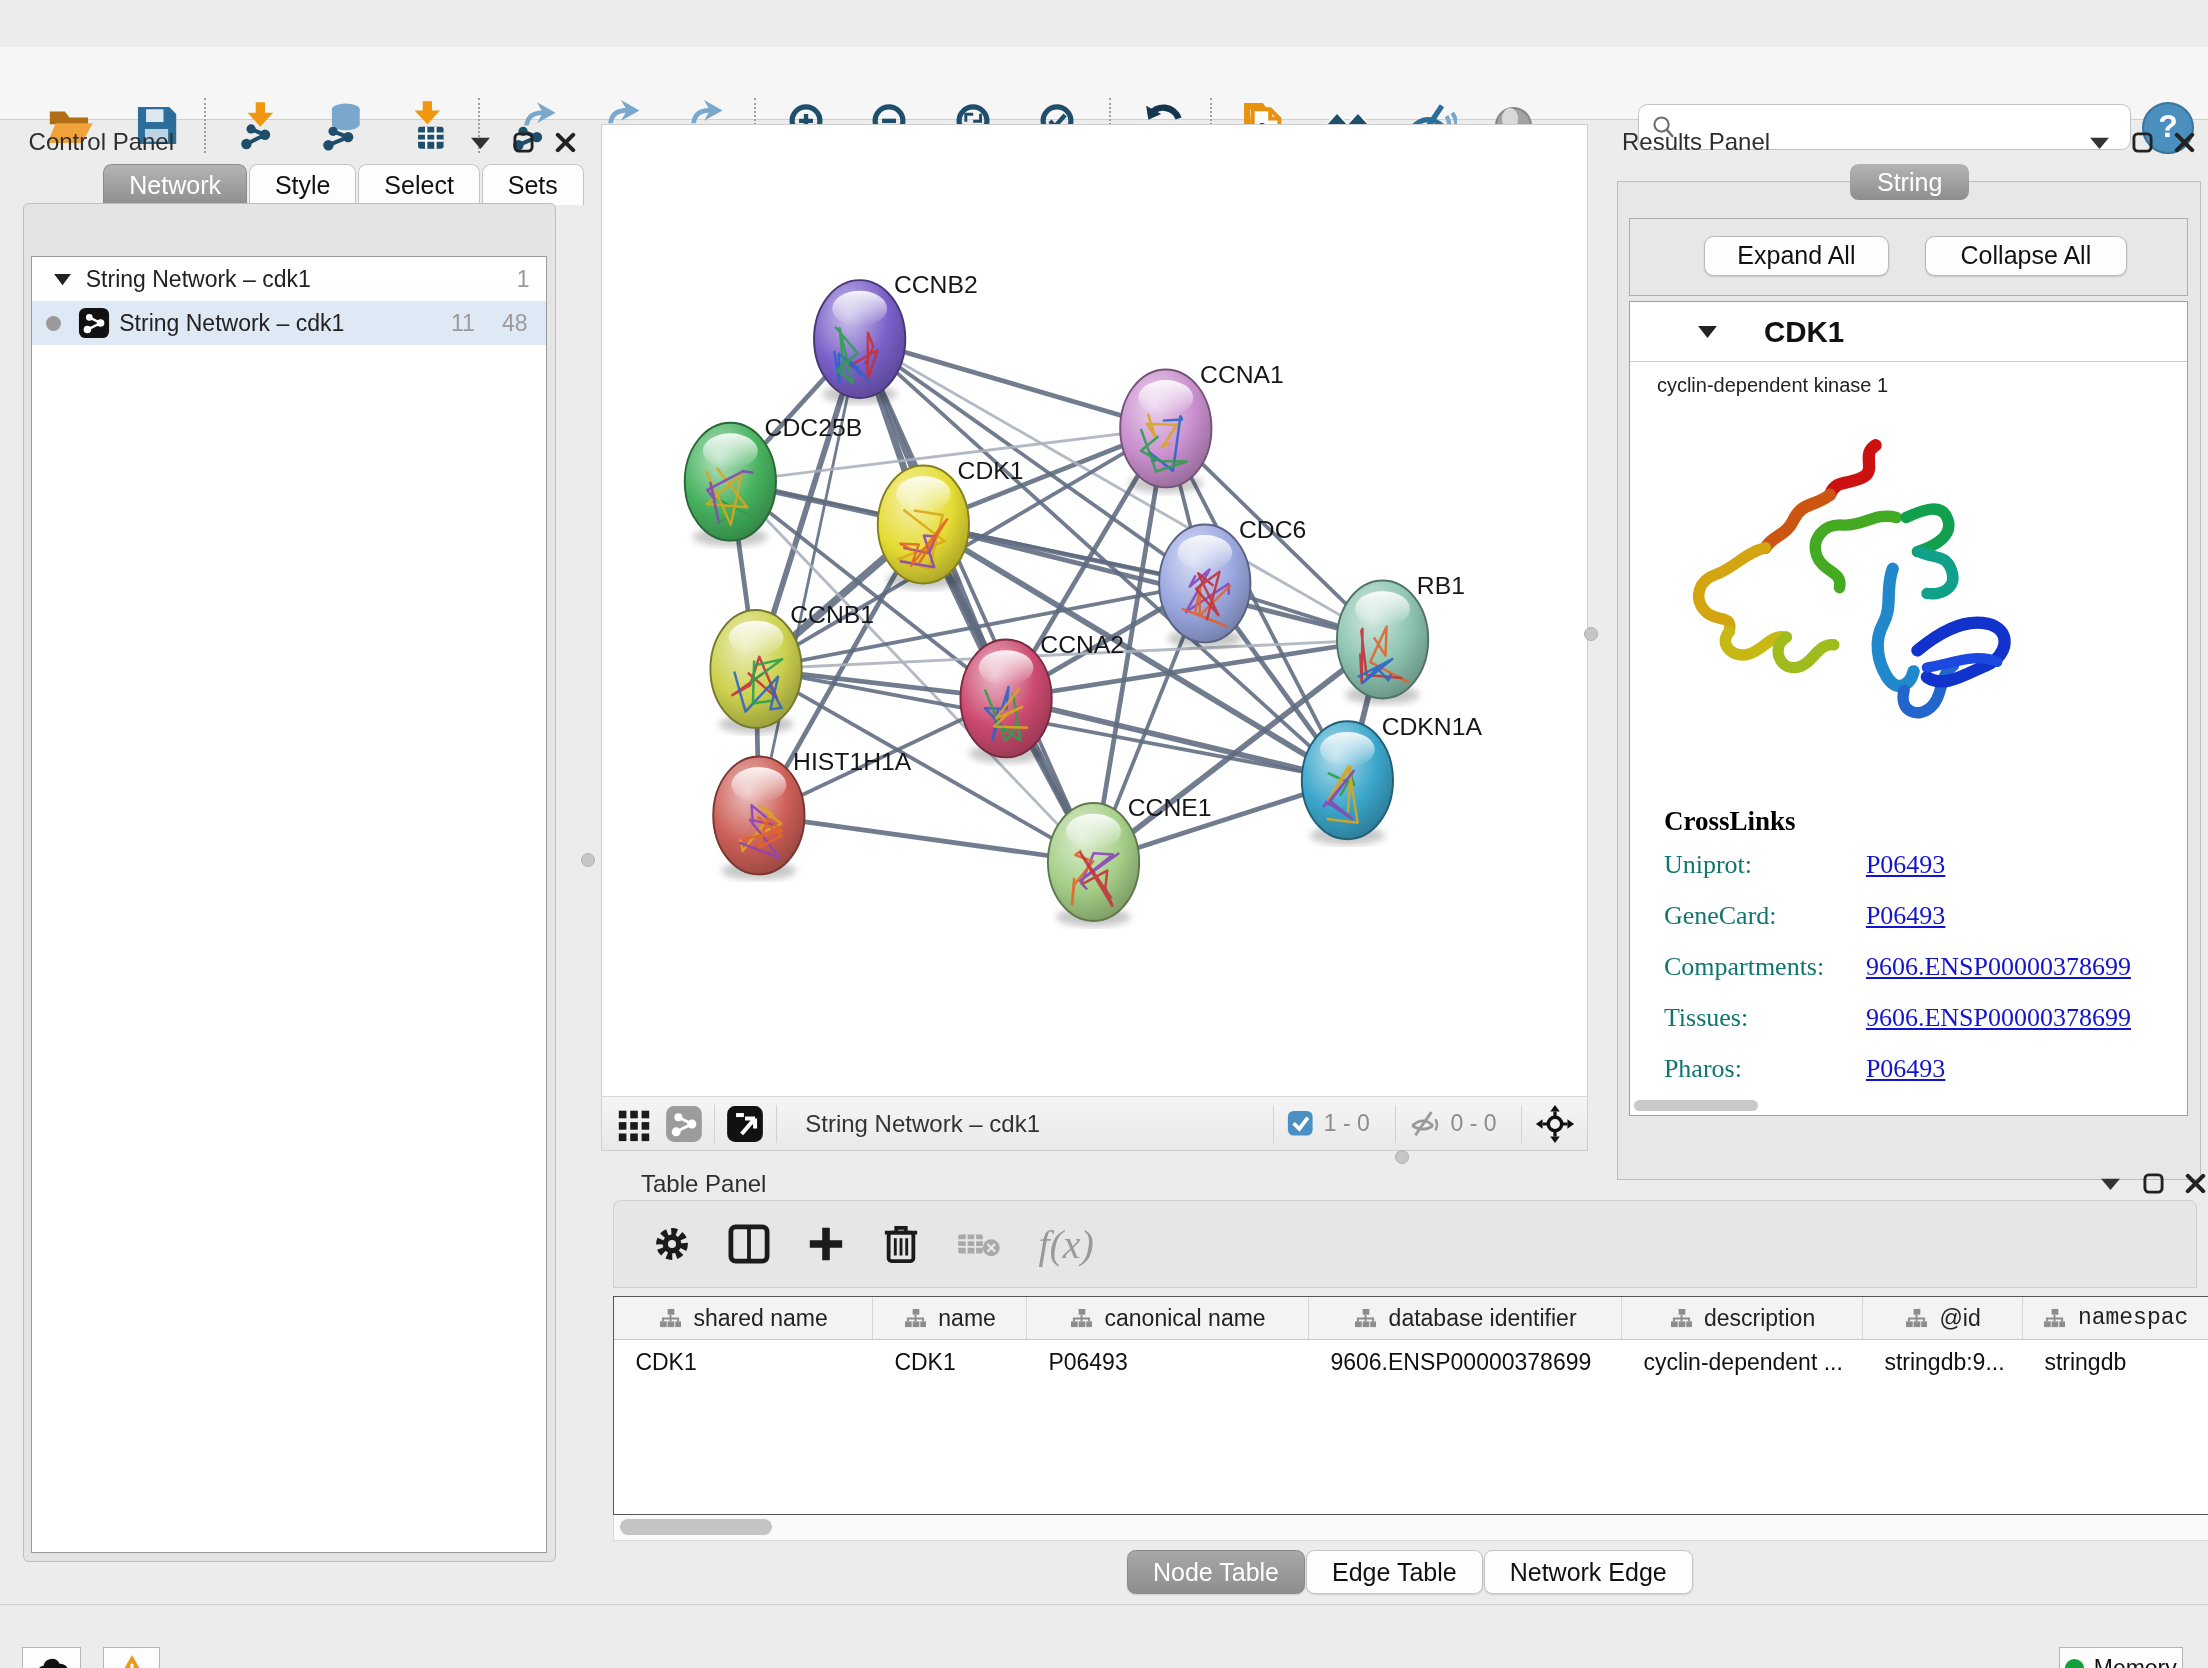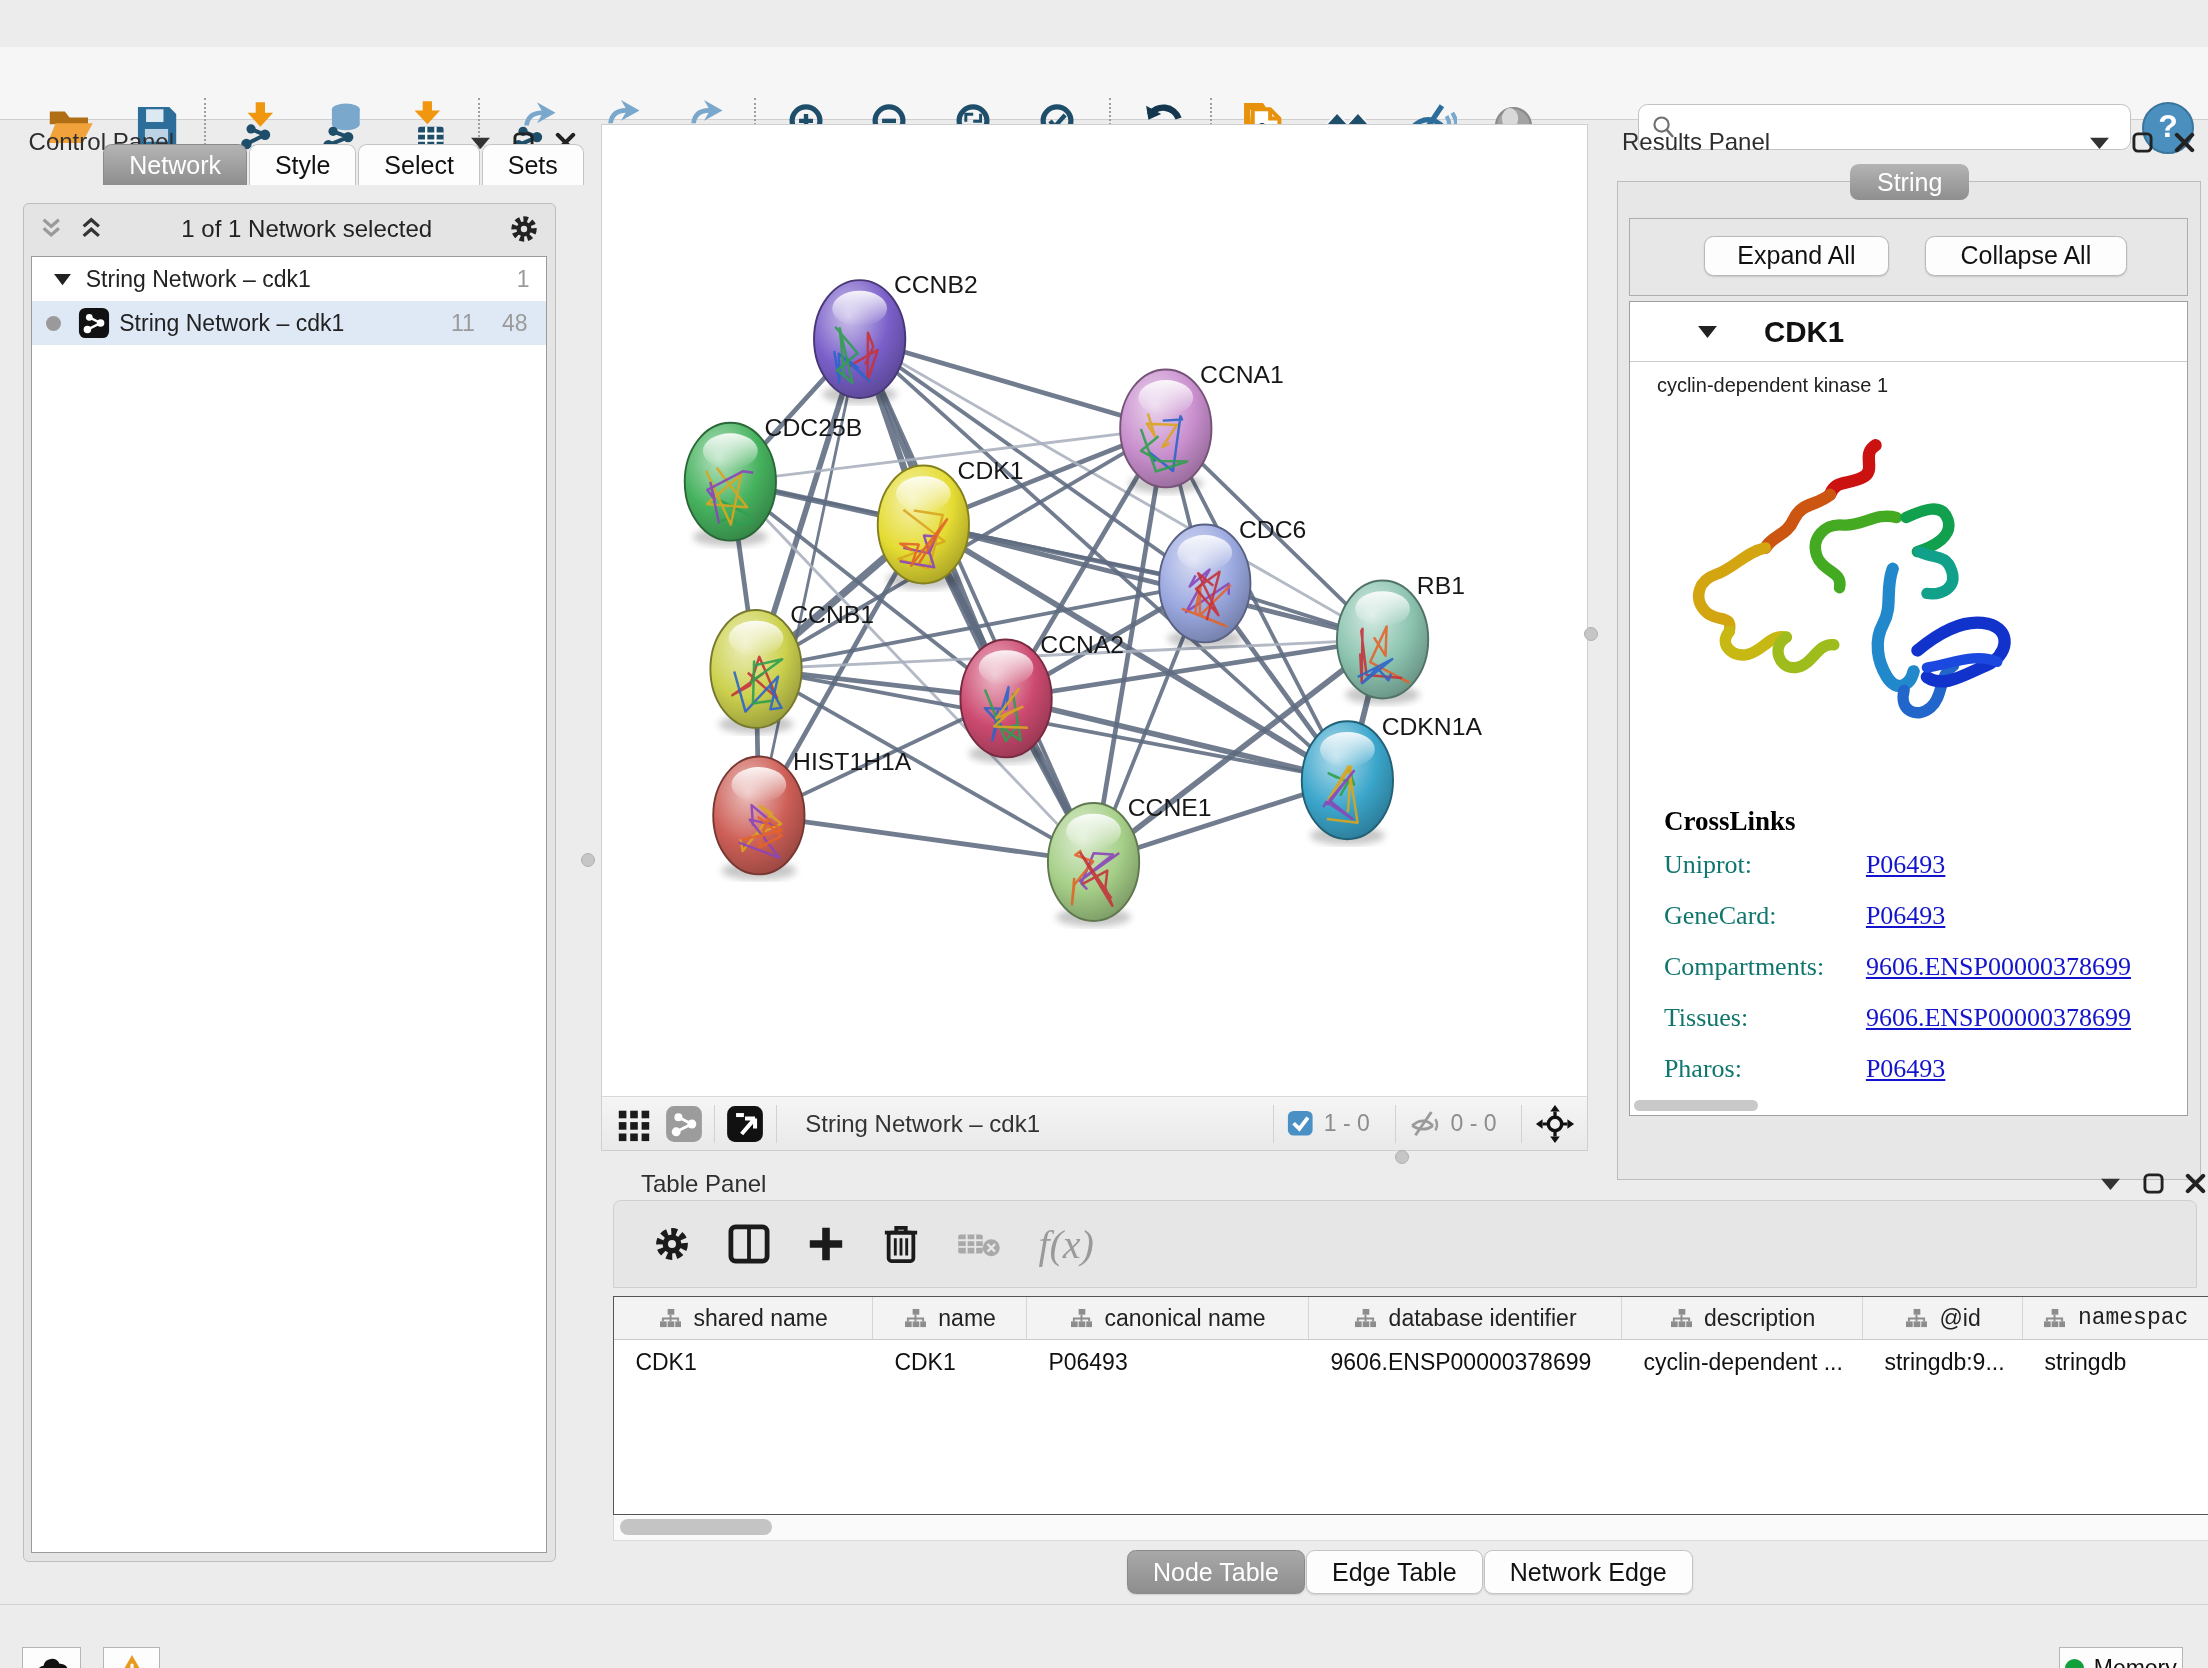--- a/index.html
+++ b/index.html
@@ -20,21 +20,21 @@
   .tb-sep{position:absolute;top:51px;height:55px;border-left:2.9px dotted #9f9f9f;}
   .searchbox{position:absolute;left:1638px;top:57px;width:468px;height:44px;background:#fff;
       border:1.9px solid #c2c2c2;border-radius:9.5px;display:flex;align-items:center;padding:0 11.4px;}
   .searchbox input{border:none;outline:none;font-size:23px;width:100%;background:transparent;
       font-family:"Liberation Sans",sans-serif;}
   
   .panel-title{position:absolute;font-size:24px;color:#2e2e2e;}
   .win-btns{position:absolute;display:flex;gap:21px;align-items:center;}
   
   .ctrl{position:absolute;left:14.3px;top:124px;width:549px;height:1449px;}
-  .tabs-row{position:absolute;left:74px;top:20px;display:flex;padding-left:15px;}
+  .tabs-row{position:absolute;left:74px;top:40px;display:flex;padding-left:15px;}
   .tab{height:40px;line-height:40px;padding:0 25px;font-size:25px;background:#fdfdfd;
       border:1px solid #c3c3c3;border-bottom:none;border-radius:8.6px 8.6px 0 0;margin-right:1.9px;color:#111;}
   .tab.active{background:linear-gradient(#b4b4b4,#8e8e8e);color:#fff;border-color:#8a8a8a;}
   .ctrl-box{position:absolute;left:8.6px;top:79px;width:531px;height:1357px;background:#e4e4e4;
       border:1px solid #bdbdbd;border-radius:5.7px;}
   .ctrl-subbar{position:absolute;left:0;top:0;width:100%;height:49px;display:flex;align-items:center;font-size:24px;}
   .tree{position:absolute;left:7.6px;top:52px;width:514px;height:1295px;background:#fff;border:1px solid #9a9a9a;}
   .tree-row{position:relative;height:44px;display:flex;align-items:center;font-size:23px;}
   .tree-row.sel{background:#dfe9f6;}
   .count{color:#9a9a9a;}
@@ -242,34 +242,20 @@
           <path d="M3 3l16 16M19 3L3 19" stroke="#222" stroke-width="4.4" stroke-linecap="round"></path>
         </svg>
     </div>
     <div class="tabs-row" id="ctrl-tabs">
         <div class="tab active">Network</div>
         <div class="tab">Style</div>
         <div class="tab">Select</div>
         <div class="tab">Sets</div>
       </div>
     <div class="ctrl-box">
-      <div class="ctrl-subbar">
-        <svg width="28.5" height="28.5" viewBox="0 0 30 30" style="margin-left:13.3px">
-          <path d="M7 6l8 7 8-7M7 15l8 7 8-7" stroke="#9a9a9a" stroke-width="3.4" fill="none"></path>
-          </svg>
-        <svg width="28.5" height="28.5" viewBox="0 0 30 30" style="margin-left:11.4px">
-          <path d="M7 13l8-7 8 7M7 23l8-7 8 7" stroke="#333" stroke-width="3.4" fill="none"></path>
-          </svg>
-        <span style="flex:1;text-align:center">1 of 1 Network selected</span>
-        <svg width="32" height="32" viewBox="0 0 34 34" style="margin-right:15px">
-          <circle cx="17" cy="17" r="10" fill="none" stroke="#222" stroke-width="7" stroke-dasharray="4.5 3.2"></circle>
-          <circle cx="17" cy="17" r="8" fill="#222"></circle>
-            <circle cx="17" cy="17" r="3.4" fill="#e4e4e4"></circle>
-          </svg>
-      </div>
       <div class="tree">
         <div class="tree-row">
           <svg width="19" height="15" viewBox="0 0 20 16" style="margin:0 13.3px 0 21px">
             <path d="M1 2h18l-9 12z" fill="#222"></path>
             </svg>
           <span>String Network – cdk1</span>
           <span class="count" style="margin-left:auto;margin-right:17px">1</span>
         </div>
         <div class="tree-row sel">
           <span style="width:15px;height:15px;border-radius:50%;background:#9a9a9a;margin:0 17px 0 13.3px"></span>

